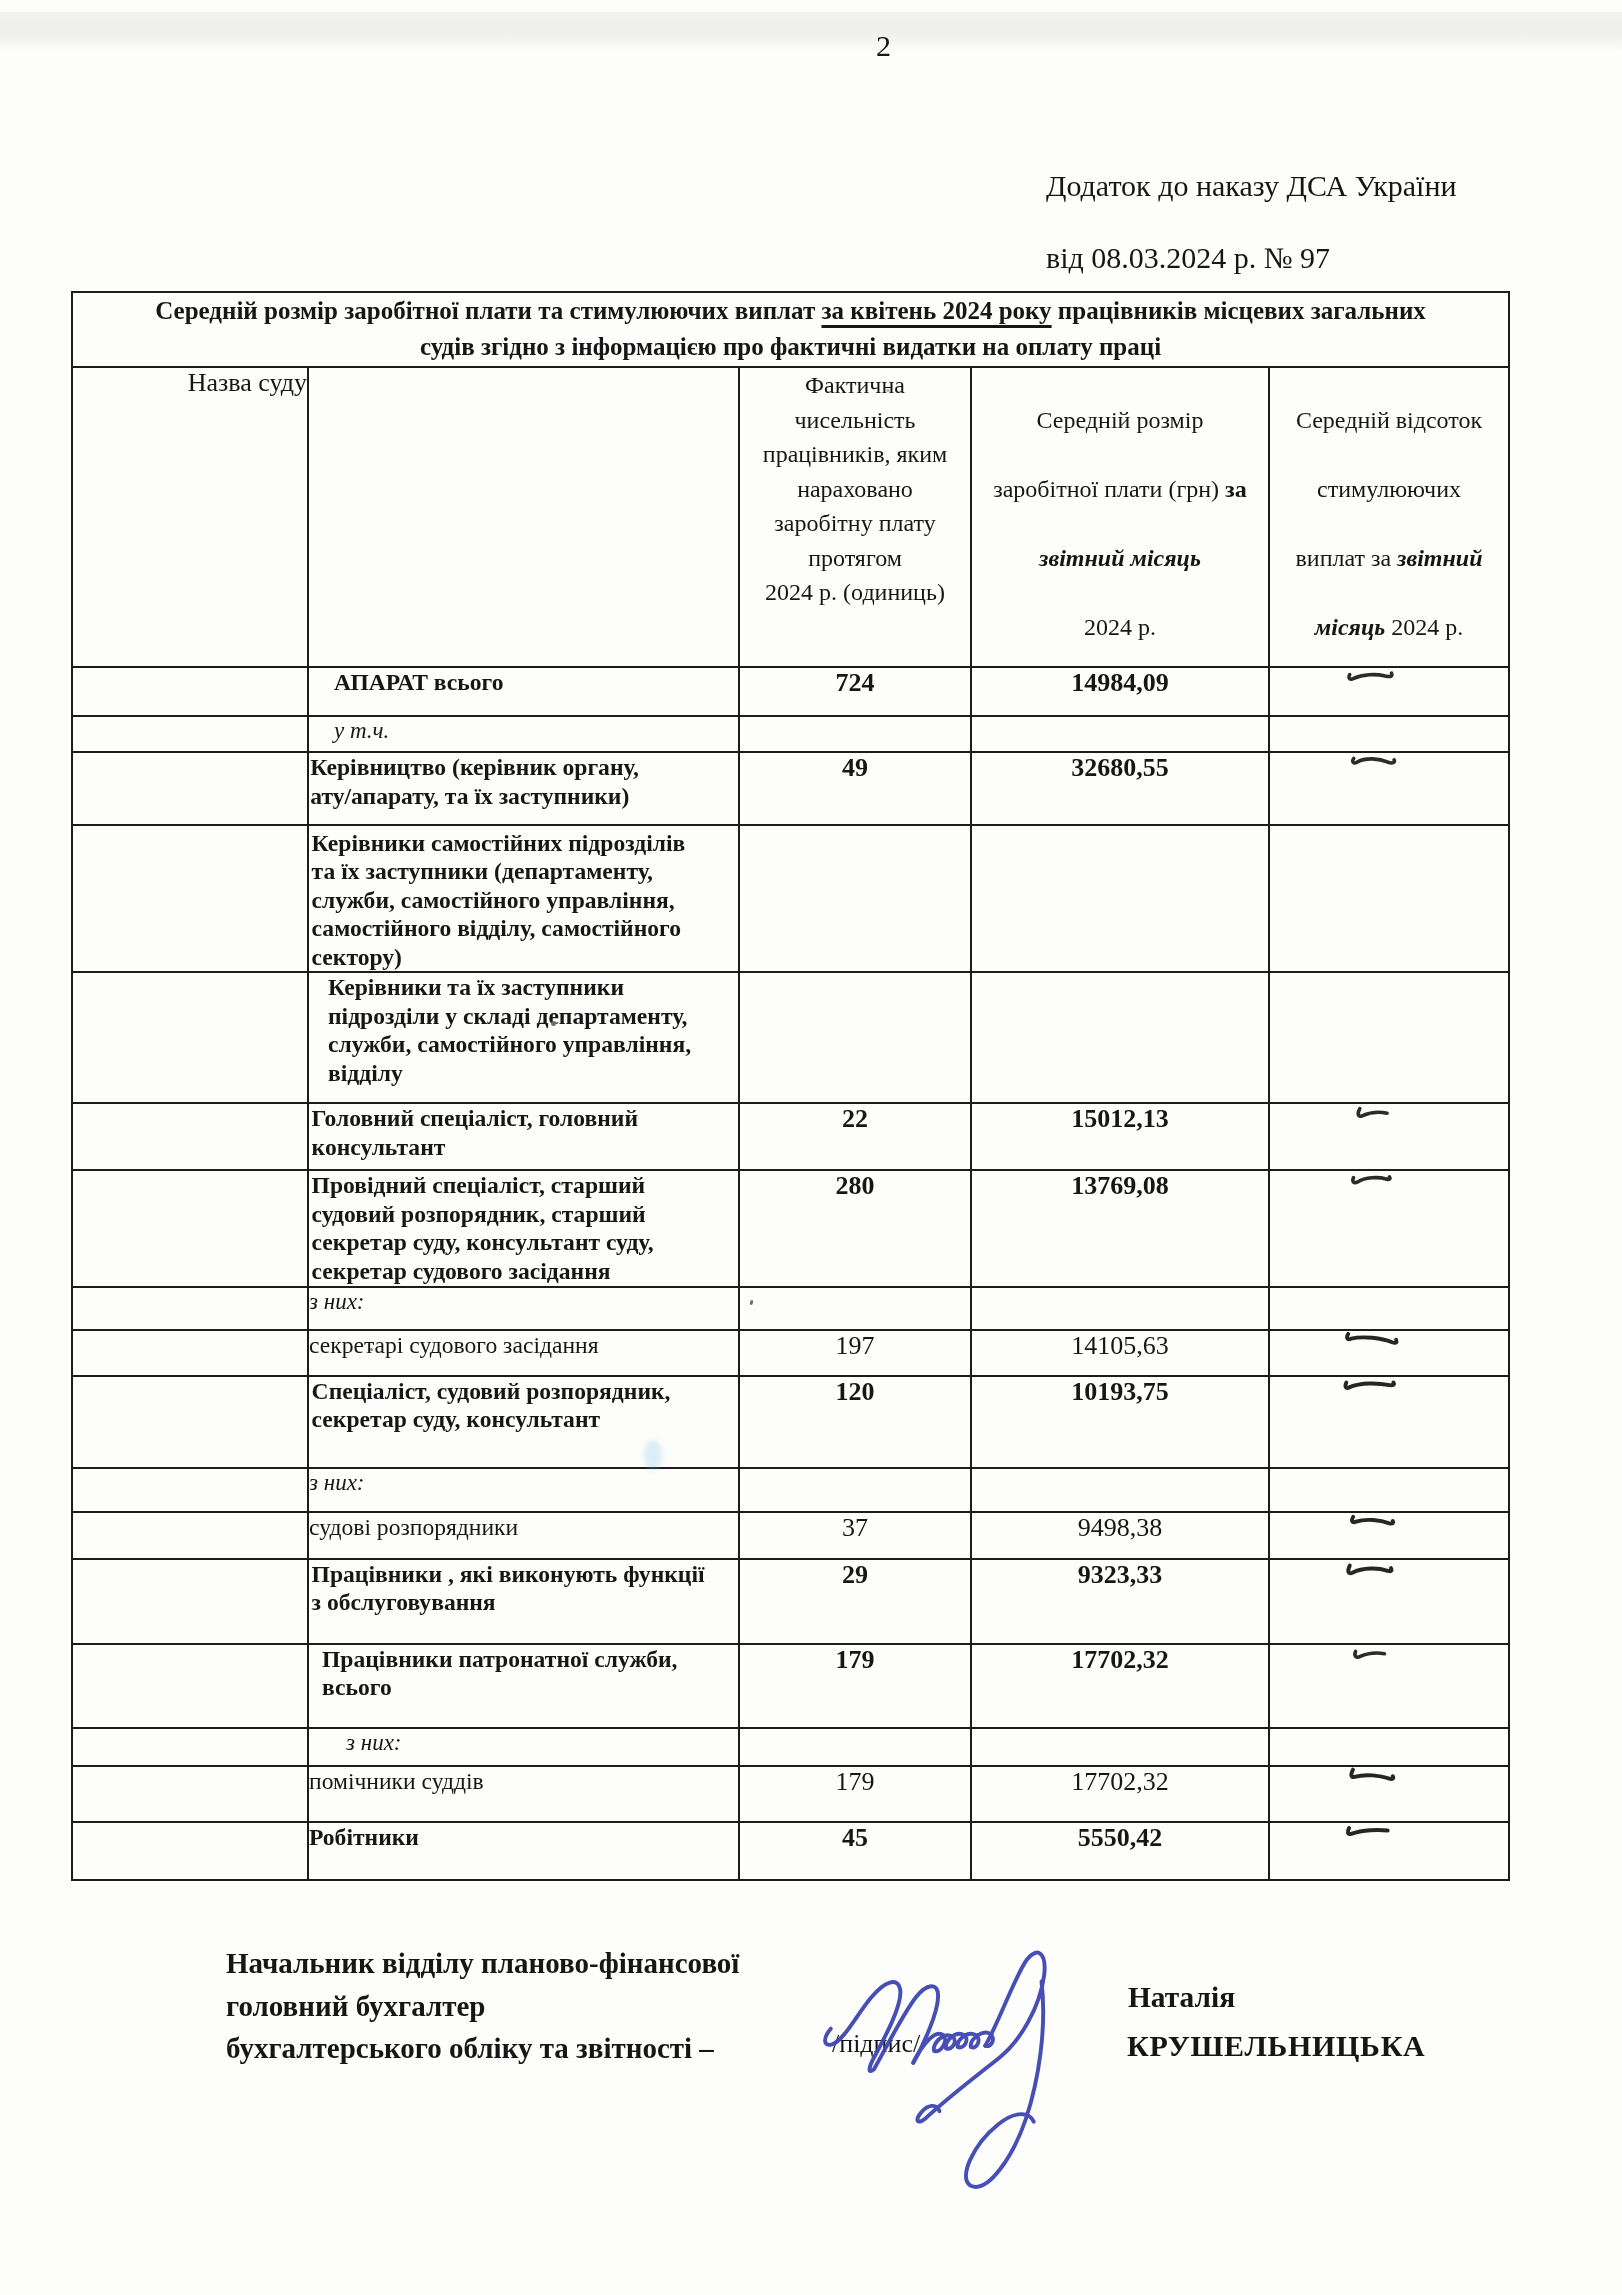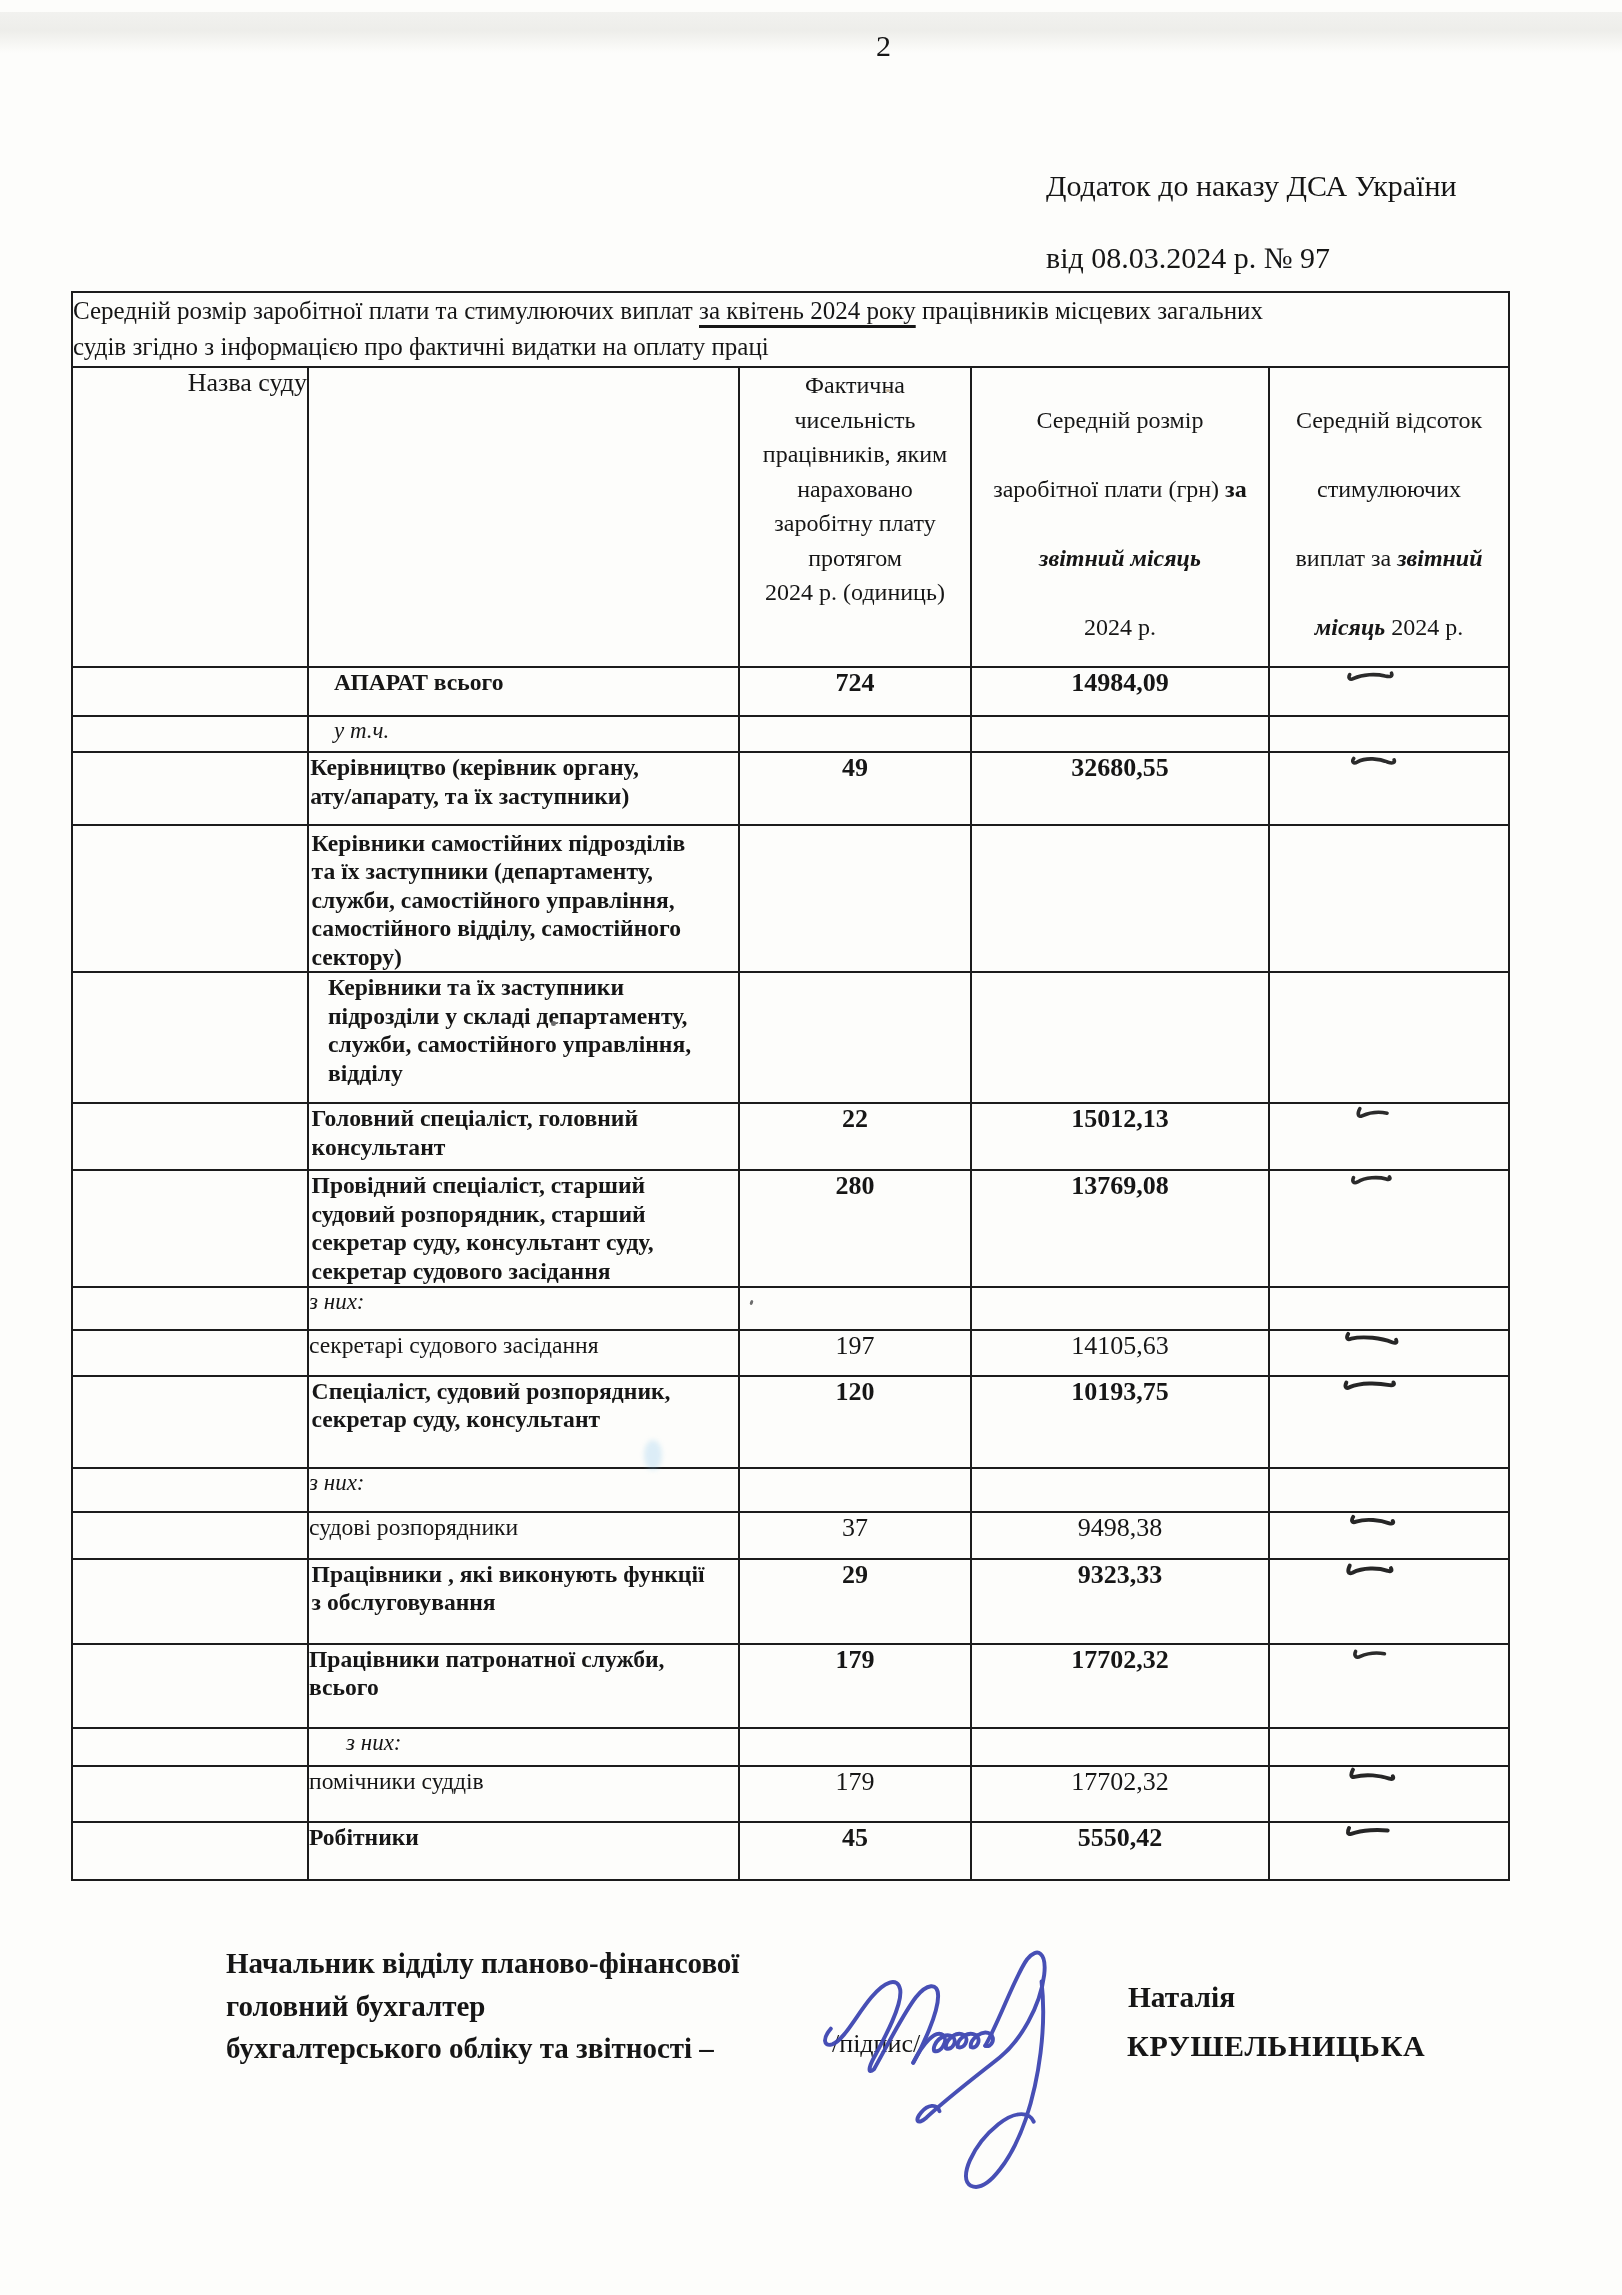--- a/index.html
+++ b/index.html
@@ -18,21 +18,21 @@
   .dochead .l2{margin-top:42px;}
 
   table.salary{
     position:absolute;left:71px;top:291px;width:1436px;
     border-collapse:collapse;table-layout:fixed;
   }
   table.salary td{
     border:2px solid #1c1c1c;border-top-width:2.6px;border-bottom-width:2.6px;
     vertical-align:top;padding:0;overflow:hidden;
   }
-  .title-cell{height:73px;font-weight:normal;font-size:25px;line-height:1.45;padding:5.2px 39px 0 39px;}
+  .title-cell{height:73px;text-align:center;font-weight:bold;font-size:25px;line-height:1.45;padding:5.2px 39px 0 39px;}
   .title-cell .u{text-decoration:underline;text-decoration-thickness:2.6px;text-underline-offset:5.9px;}
   tr.hdr{height:300px;}
   .hd{text-align:center;font-size:24px;line-height:1.44;padding-top:7.9px;white-space:pre-line;}
   .hd .bi{font-weight:bold;font-style:italic;}
   .hd .b{font-weight:bold;}
   .court-hd{text-align:right;font-size:26px;padding-top:9.2px;}
 
   .lbl{font-size:23.6px;line-height:1.21;padding:5.2px 3.9px 0 6.5px;white-space:pre-line;}
   .lbl.bold{font-weight:bold;}
   .lbl.ital{font-style:italic;font-size:23px;border-radius:10px;}
@@ -260,21 +260,21 @@
       <td class="num bold">9323,33</td>
       <td class="dash-cell">
         <svg class="dash t-b2" width="50" height="19.6" viewBox="0 0 76 30">
               <path d="M8,8 C4,16 5,22 12,19 C28,11 52,12 66,17 C71,19 73,17 71,13" fill="none" stroke="#262626" stroke-width="6" stroke-linecap="round"></path>
             </svg>
       </td>
     </tr>
 
     <tr style="height:84px">
       <td></td>
-      <td class="lbl bold" style="padding-left:0">Працівники патронатної служби,
+      <td class="lbl bold" style="padding-left:13px">Працівники патронатної служби,
 всього</td>
       <td class="num bold">179</td>
       <td class="num bold">17702,32</td>
       <td class="dash-cell">
         <svg class="dash t-a1" width="38" height="17" viewBox="0 0 58 26">
               <path d="M6,9 C3,15 6,20 13,17 C25,12 40,12 50,14" fill="none" stroke="#2b2b2b" stroke-width="5.5" stroke-linecap="round"></path>
             </svg>
       </td>
     </tr>
 

